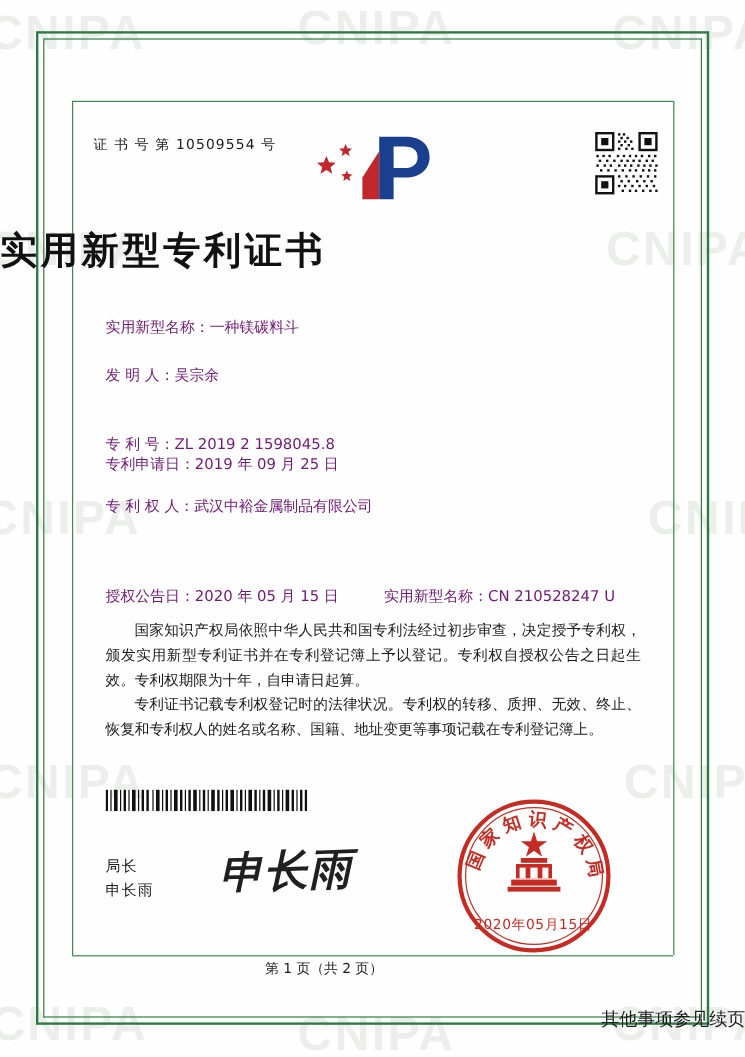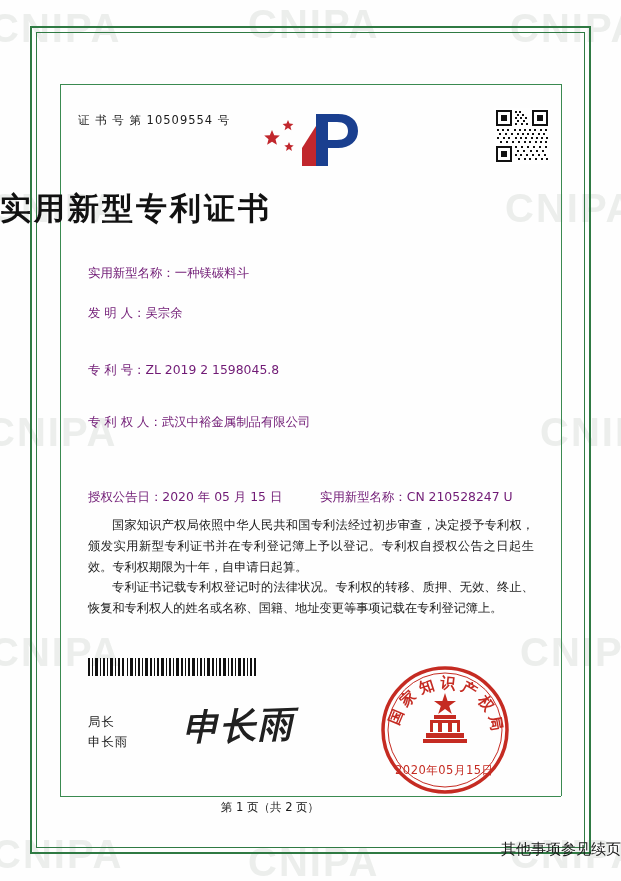--- a/index.html
+++ b/index.html
@@ -395,20 +395,23 @@
 
     <div class="field f1">
       <span class="lbl">实用新型名称：</span><span class="val">一种镁碳料斗</span>
     </div>
     <div class="field f2">
       <span class="lbl">发 明 人：</span><span class="val">吴宗余</span>
     </div>
     <div class="field f3">
       <span class="lbl">专 利 号：</span><span class="val">ZL 2019 2 1598045.8</span>
     </div>
+    <div class="field f4">
+      <span class="lbl">专利申请日：</span><span class="val">2019 年 09 月 25 日</span>
+    </div>
     <div class="field f5">
       <span class="lbl">专 利 权 人：</span><span class="val">武汉中裕金属制品有限公司</span>
     </div>
     <div class="field f7">
       <span class="lbl">授权公告日：</span><span class="val">2020 年 05 月 15 日</span>
     </div>
     <div class="field f8">
       <span class="lbl">实用新型名称：</span><span class="val">CN 210528247 U</span>
     </div>
 

